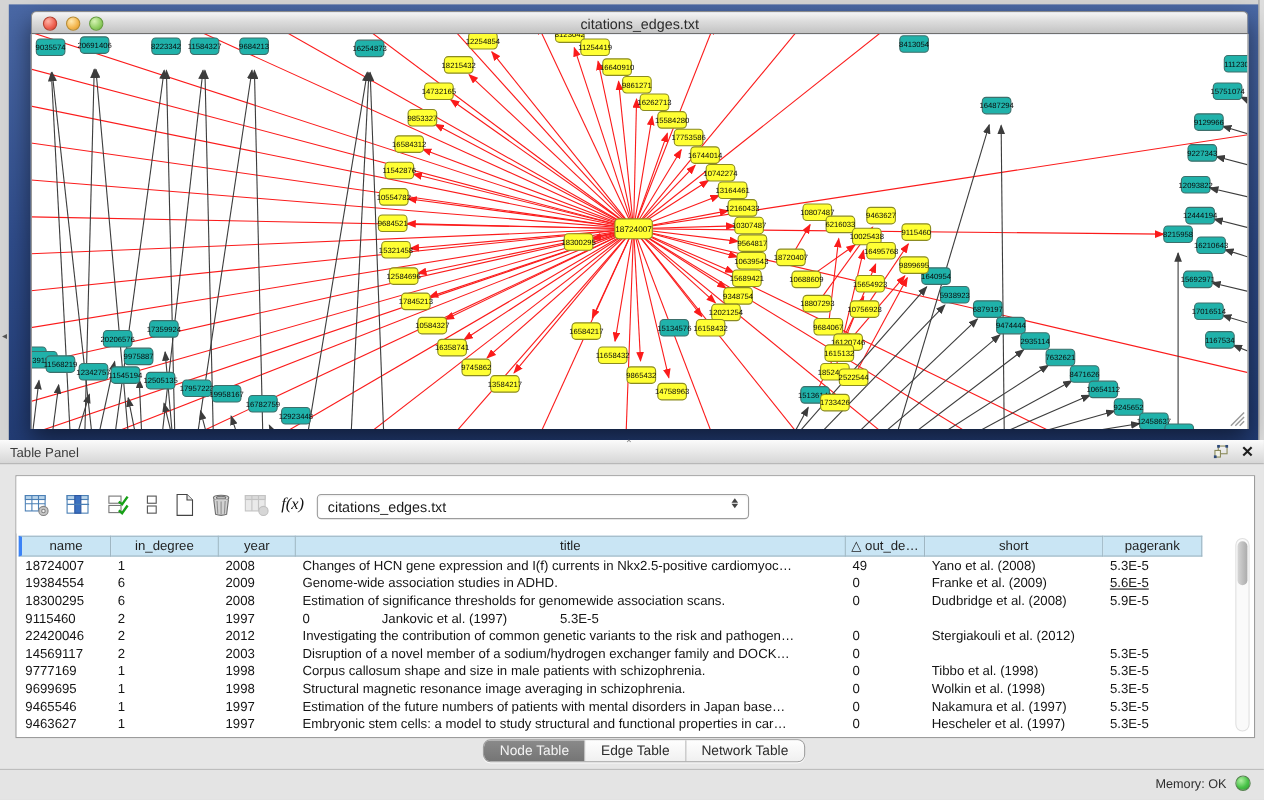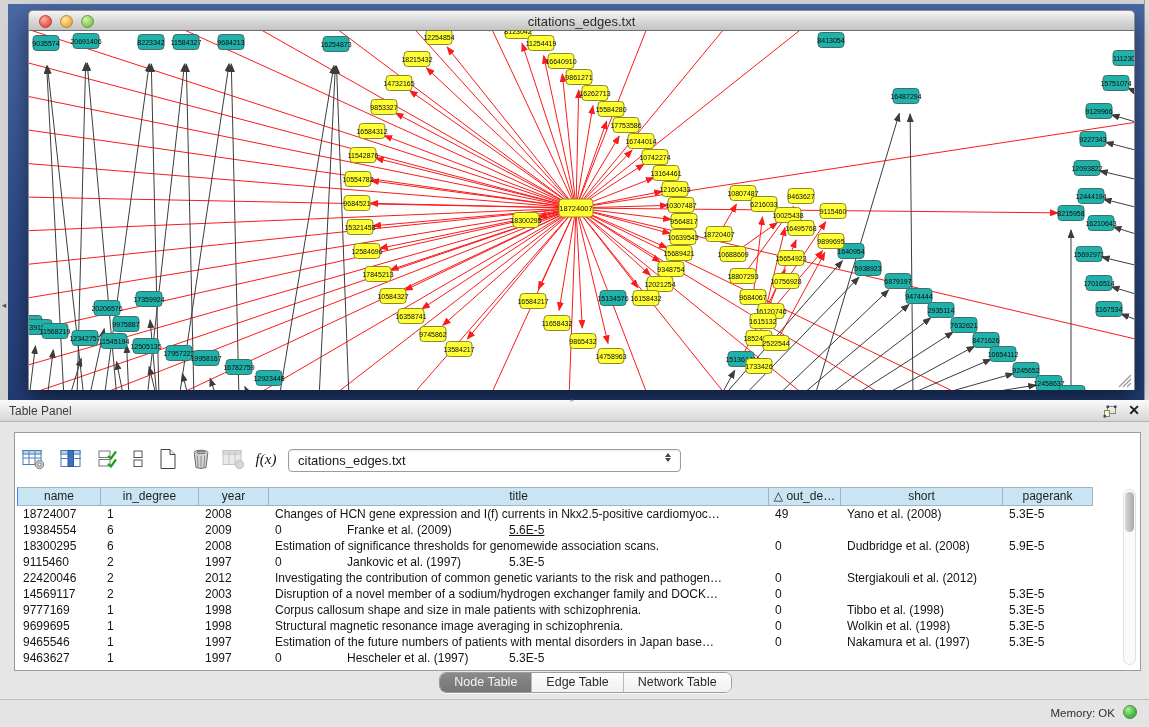--- a/index.html
+++ b/index.html
@@ -47,21 +47,21 @@
            border:1px solid #9c9c9c; border-radius:4px; font-size:13px; color:#1a1a1a;
            line-height:21px; padding-left:9px; cursor:pointer; box-shadow:inset 0 1px 2px rgba(0,0,0,.08); }
   .combo .spin { position:absolute; right:9px; top:3px; display:flex; flex-direction:column; gap:1px; }
   .combo .spin i { width:0; height:0; border-left:3.5px solid transparent; border-right:3.5px solid transparent; }
   .combo .spin i.up { border-bottom:4px solid #444; }
   .combo .spin i.dn { border-top:4px solid #444; }
 
   .tbl-head { position:absolute; left:2px; top:54px; height:19px; display:flex; }
   .th { background:#c9e5f4; border:1px solid #9fb6c2; border-left:none; font-size:12px; color:#1f1f1f;
         text-align:center; line-height:17px; overflow:hidden; white-space:nowrap; cursor:pointer; }
-  .th:first-child { border-left:1px solid #3b82f6; }
+  .th:first-child { border-left:3px solid #3b82f6; }
   .tbl-rows { position:absolute; left:2px; top:73px; }
   .tr { display:flex; height:16px; line-height:16px; cursor:default; }
   .td { font-size:12px; color:#141414; padding-left:6px; overflow:hidden; white-space:nowrap; }
   .vscroll { position:absolute; right:4px; top:56px; width:13px; height:176px; background:#fafafa; border:1px solid #e0e0e0; border-radius:7px; }
   .vthumb { position:absolute; left:1px; top:2px; width:9px; height:40px; border-radius:5px;
             background:linear-gradient(90deg,#d6d6d6,#ababab); cursor:grab; }
 
   .tabbar { position:absolute; left:0; top:272px; width:1149px; height:26px; display:flex; justify-content:center;padding-left:22px; }
   .segmented { display:inline-flex; height:21px; border:1px solid #9d9d9d; border-radius:7px; overflow:hidden;
                background:#fdfdfd; box-shadow:0 1px 0 rgba(255,255,255,.7); }
@@ -758,20 +758,21 @@
             <div class="td" style="width: 70px;">2008</div>
             <div class="td" style="width: 500px;">Changes of HCN gene expression and I(f) currents in Nkx2.5-positive cardiomyoc…</div>
             <div class="td" style="width: 72px;">49</div>
             <div class="td" style="width: 162px;">Yano et al. (2008)</div>
             <div class="td" style="width: 90px;">5.3E-5</div>
           </div>
           <div class="tr">
             <div class="td" style="width: 84px;">19384554</div>
             <div class="td" style="width: 98px;">6</div>
             <div class="td" style="width: 70px;">2009</div>
+            <div class="td" style="width: 500px;">Genome-wide association studies in ADHD.</div>
             <div class="td" style="width: 72px;">0</div>
             <div class="td" style="width: 162px;">Franke et al. (2009)</div>
             <div class="td" style="width: 90px; text-decoration: underline;">5.6E-5</div>
           </div>
           <div class="tr">
             <div class="td" style="width: 84px;">18300295</div>
             <div class="td" style="width: 98px;">6</div>
             <div class="td" style="width: 70px;">2008</div>
             <div class="td" style="width: 500px;">Estimation of significance thresholds for genomewide association scans.</div>
             <div class="td" style="width: 72px;">0</div>
@@ -828,20 +829,21 @@
             <div class="td" style="width: 70px;">1997</div>
             <div class="td" style="width: 500px;">Estimation of the future numbers of patients with mental disorders in Japan base…</div>
             <div class="td" style="width: 72px;">0</div>
             <div class="td" style="width: 162px;">Nakamura et al. (1997)</div>
             <div class="td" style="width: 90px;">5.3E-5</div>
           </div>
           <div class="tr">
             <div class="td" style="width: 84px;">9463627</div>
             <div class="td" style="width: 98px;">1</div>
             <div class="td" style="width: 70px;">1997</div>
+            <div class="td" style="width: 500px;">Embryonic stem cells: a model to study structural and functional properties in car…</div>
             <div class="td" style="width: 72px;">0</div>
             <div class="td" style="width: 162px;">Hescheler et al. (1997)</div>
             <div class="td" style="width: 90px;">5.3E-5</div>
           </div>
         </div>
       <div class="vscroll">
         <div class="vthumb"></div>
       </div>
     </div>
 

